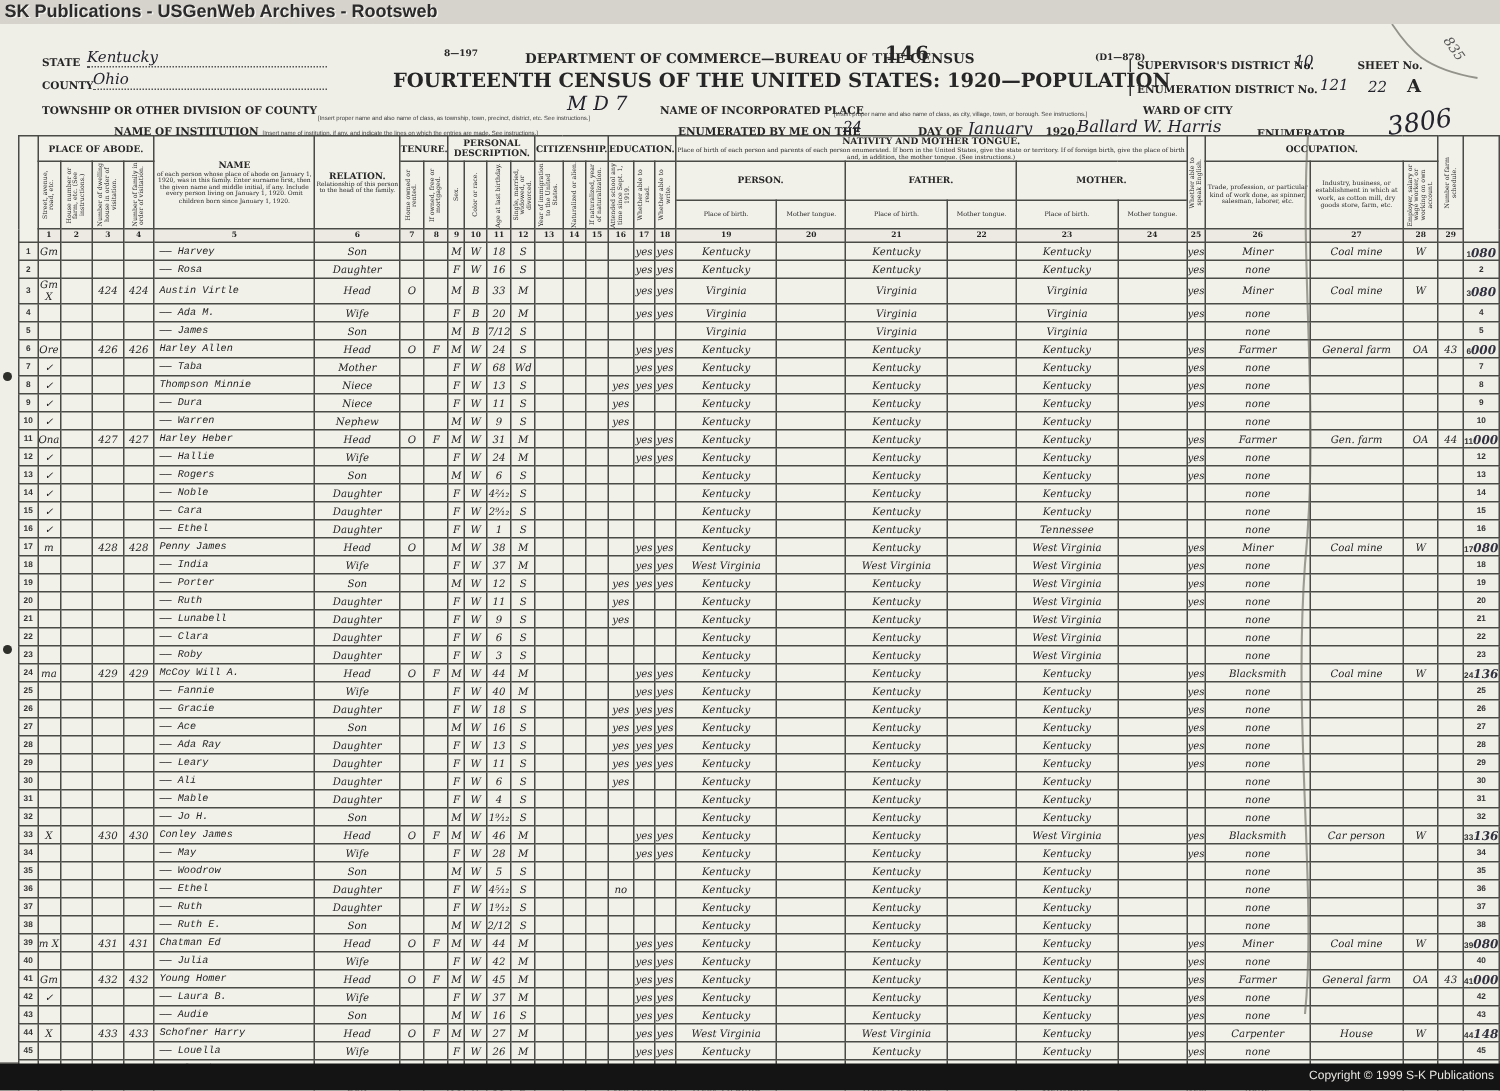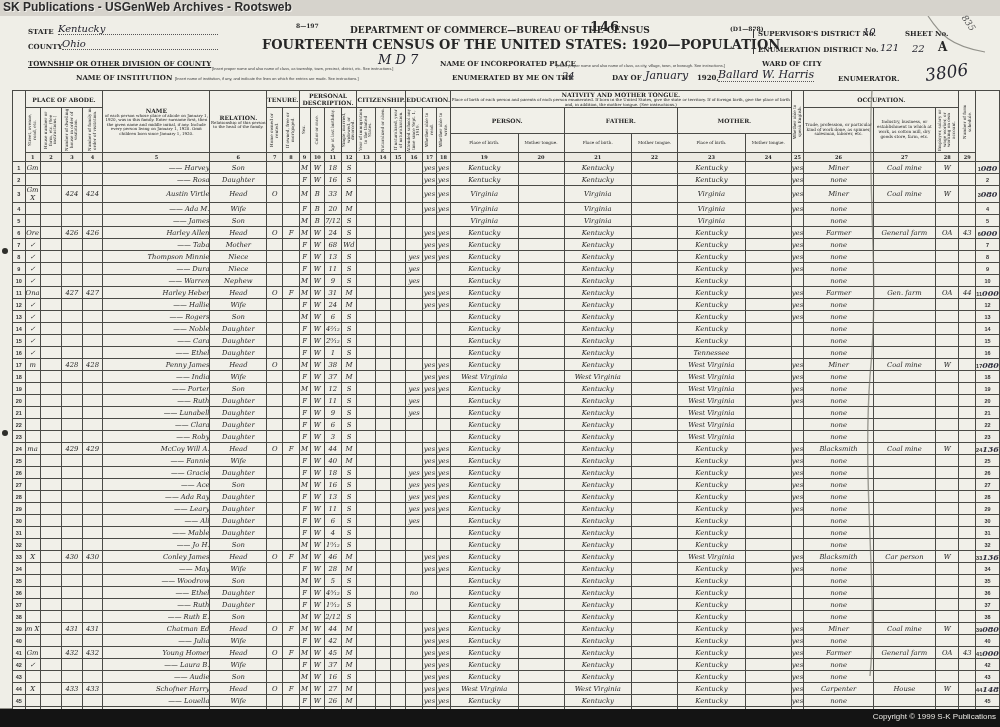--- a/index.html
+++ b/index.html
@@ -7,34 +7,34 @@
   #titlebar{position:absolute;top:0;left:0;width:1000px;height:16px;background:#d6d3cc;color:#2b2b2b;
     font-family:"Liberation Sans",sans-serif;font-size:12px;font-weight:bold;line-height:15px;padding-left:3px;
     text-shadow:1px 1px 0 #f4f2ee;box-sizing:border-box;}
   #paper{position:absolute;top:16px;left:0;width:1000px;height:692px;background:#efeee7;}
   .lbl{font-family:"DejaVu Serif",serif;font-weight:bold;color:#262626;}
   .tiny{font-size:4px;color:#3c3c3c;}
   .hw{font-family:"DejaVu Serif",serif;font-style:italic;color:#23232e;}
   .abs{position:absolute;white-space:nowrap;}
   .dotline{border-bottom:1px dotted #555;}
   
-  #formhead{position:absolute;top:0;left:0;width:1000px;height:74px;}
+  #formhead{position:absolute;top:10px;left:0;width:1000px;height:74px;}
   
   #census{position:absolute;top:74px;left:12px;border-collapse:collapse;table-layout:fixed;background:#f1f0e9;}
   #census td,#census th{border:1px solid #4a4a46;padding:0;overflow:hidden;vertical-align:middle;
      font-family:"DejaVu Serif",serif;color:#262626;}
   #census thead th{font-weight:bold;}
   #census .grp{font-size:6px;text-align:center;line-height:7px;}
   #census .note{font-weight:normal;font-size:4px;line-height:4.5px;text-align:center;display:block;}
   #census .vert{font-size:4.2px;line-height:4.6px;text-align:center;font-weight:normal;}
   #census .vert div{writing-mode:vertical-rl;transform:rotate(180deg);margin:0 auto;max-height:44px;}
   #census .occnote{font-size:4.2px;line-height:4.8px;font-weight:normal;text-align:center;}
   #census .numrow th{font-size:5px;height:8px;text-align:center;background:#eceae2;}
   #census tbody td{height:11px;font-size:7px;text-align:center;}
-  #census tbody td.namec{text-align:right;padding-left:3px;}
+  #census tbody td.namec{text-align:left;padding-left:3px;font-family:Liberation Mono, monospace;}
   #census tbody td.rownum{font-family:"Liberation Sans",sans-serif;font-size:5.5px;font-weight:bold;
      color:#333;text-align:center;background:#efeee7;}
   #census tbody .hwv{font-size:6.8px;}
   .margin-hw{color:#31313f;font-size:8px;font-weight:bold;}
   #bottombar{position:absolute;top:709px;left:0;width:1000px;height:18px;background:#141414;}
   #bottombar .copy{position:absolute;right:4px;top:3px;color:#e9e7e2;font-size:8px;font-family:"Liberation Sans",sans-serif;}
   .crease{position:absolute;pointer-events:none;}
   .dot{position:absolute;width:6px;height:6px;border-radius:50%;background:#2e2e2a;}
 </style>
 </head>
@@ -50,21 +50,21 @@
     <span class="abs lbl" style="left:28px;top:11px;font-size:7px;">STATE</span>
     <span class="abs hw dotline" style="left:58px;top:7px;font-size:10px;min-width:160px;">Kentucky</span>
     <span class="abs lbl" style="left:28px;top:26px;font-size:7px;">COUNTY</span>
     <span class="abs hw dotline" style="left:62px;top:22px;font-size:10px;min-width:156px;">Ohio</span>
     <span class="abs lbl" style="left:296px;top:6px;font-size:6px;">8—197</span>
     <span class="abs lbl" style="left:350px;top:9px;font-size:9px;">DEPARTMENT OF COMMERCE—BUREAU OF THE CENSUS</span>
     <span class="abs lbl" style="left:590px;top:3px;font-size:13px;letter-spacing:1px;">146</span>
     <span class="abs lbl" style="left:730px;top:9px;font-size:6px;">(D1—878)</span>
     <span class="abs lbl" style="left:262px;top:21px;font-size:13px;">FOURTEENTH CENSUS OF THE UNITED STATES: 1920—POPULATION</span>
 
-    <span class="abs lbl" style="left:28px;top:43px;font-size:7px;text-decoration:underline;">TOWNSHIP OR OTHER DIVISION OF COUNTY</span>
+    <span class="abs lbl" style="left:28px;top:43px;font-size:7px;">TOWNSHIP OR OTHER DIVISION OF COUNTY</span>
     <span class="abs hw dotline" style="left:210px;top:39px;font-size:10px;min-width:150px;margin-top:39px;">Prairie Mag. Dist.</span>
     <span class="abs hw" style="left:378px;top:36px;font-size:13px;">M D 7</span>
     <span class="abs tiny" style="left:212px;top:50px;">[Insert proper name and also name of class, as township, town, precinct, district, etc.  See instructions.]</span>
 
     <span class="abs lbl" style="left:440px;top:43px;font-size:7px;">NAME OF INCORPORATED PLACE</span>
     <span class="abs tiny" style="left:556px;top:47px;">[Insert proper name and also name of class, as city, village, town, or borough.  See instructions.]</span>
     <span class="abs lbl" style="left:762px;top:43px;font-size:7px;">WARD OF CITY</span>
 
     <span class="abs lbl" style="left:76px;top:57px;font-size:7px;">NAME OF INSTITUTION</span>
     <span class="abs tiny" style="left:175px;top:60px;">[Insert name of institution, if any, and indicate the lines on which the entries are made.  See instructions.]</span>

